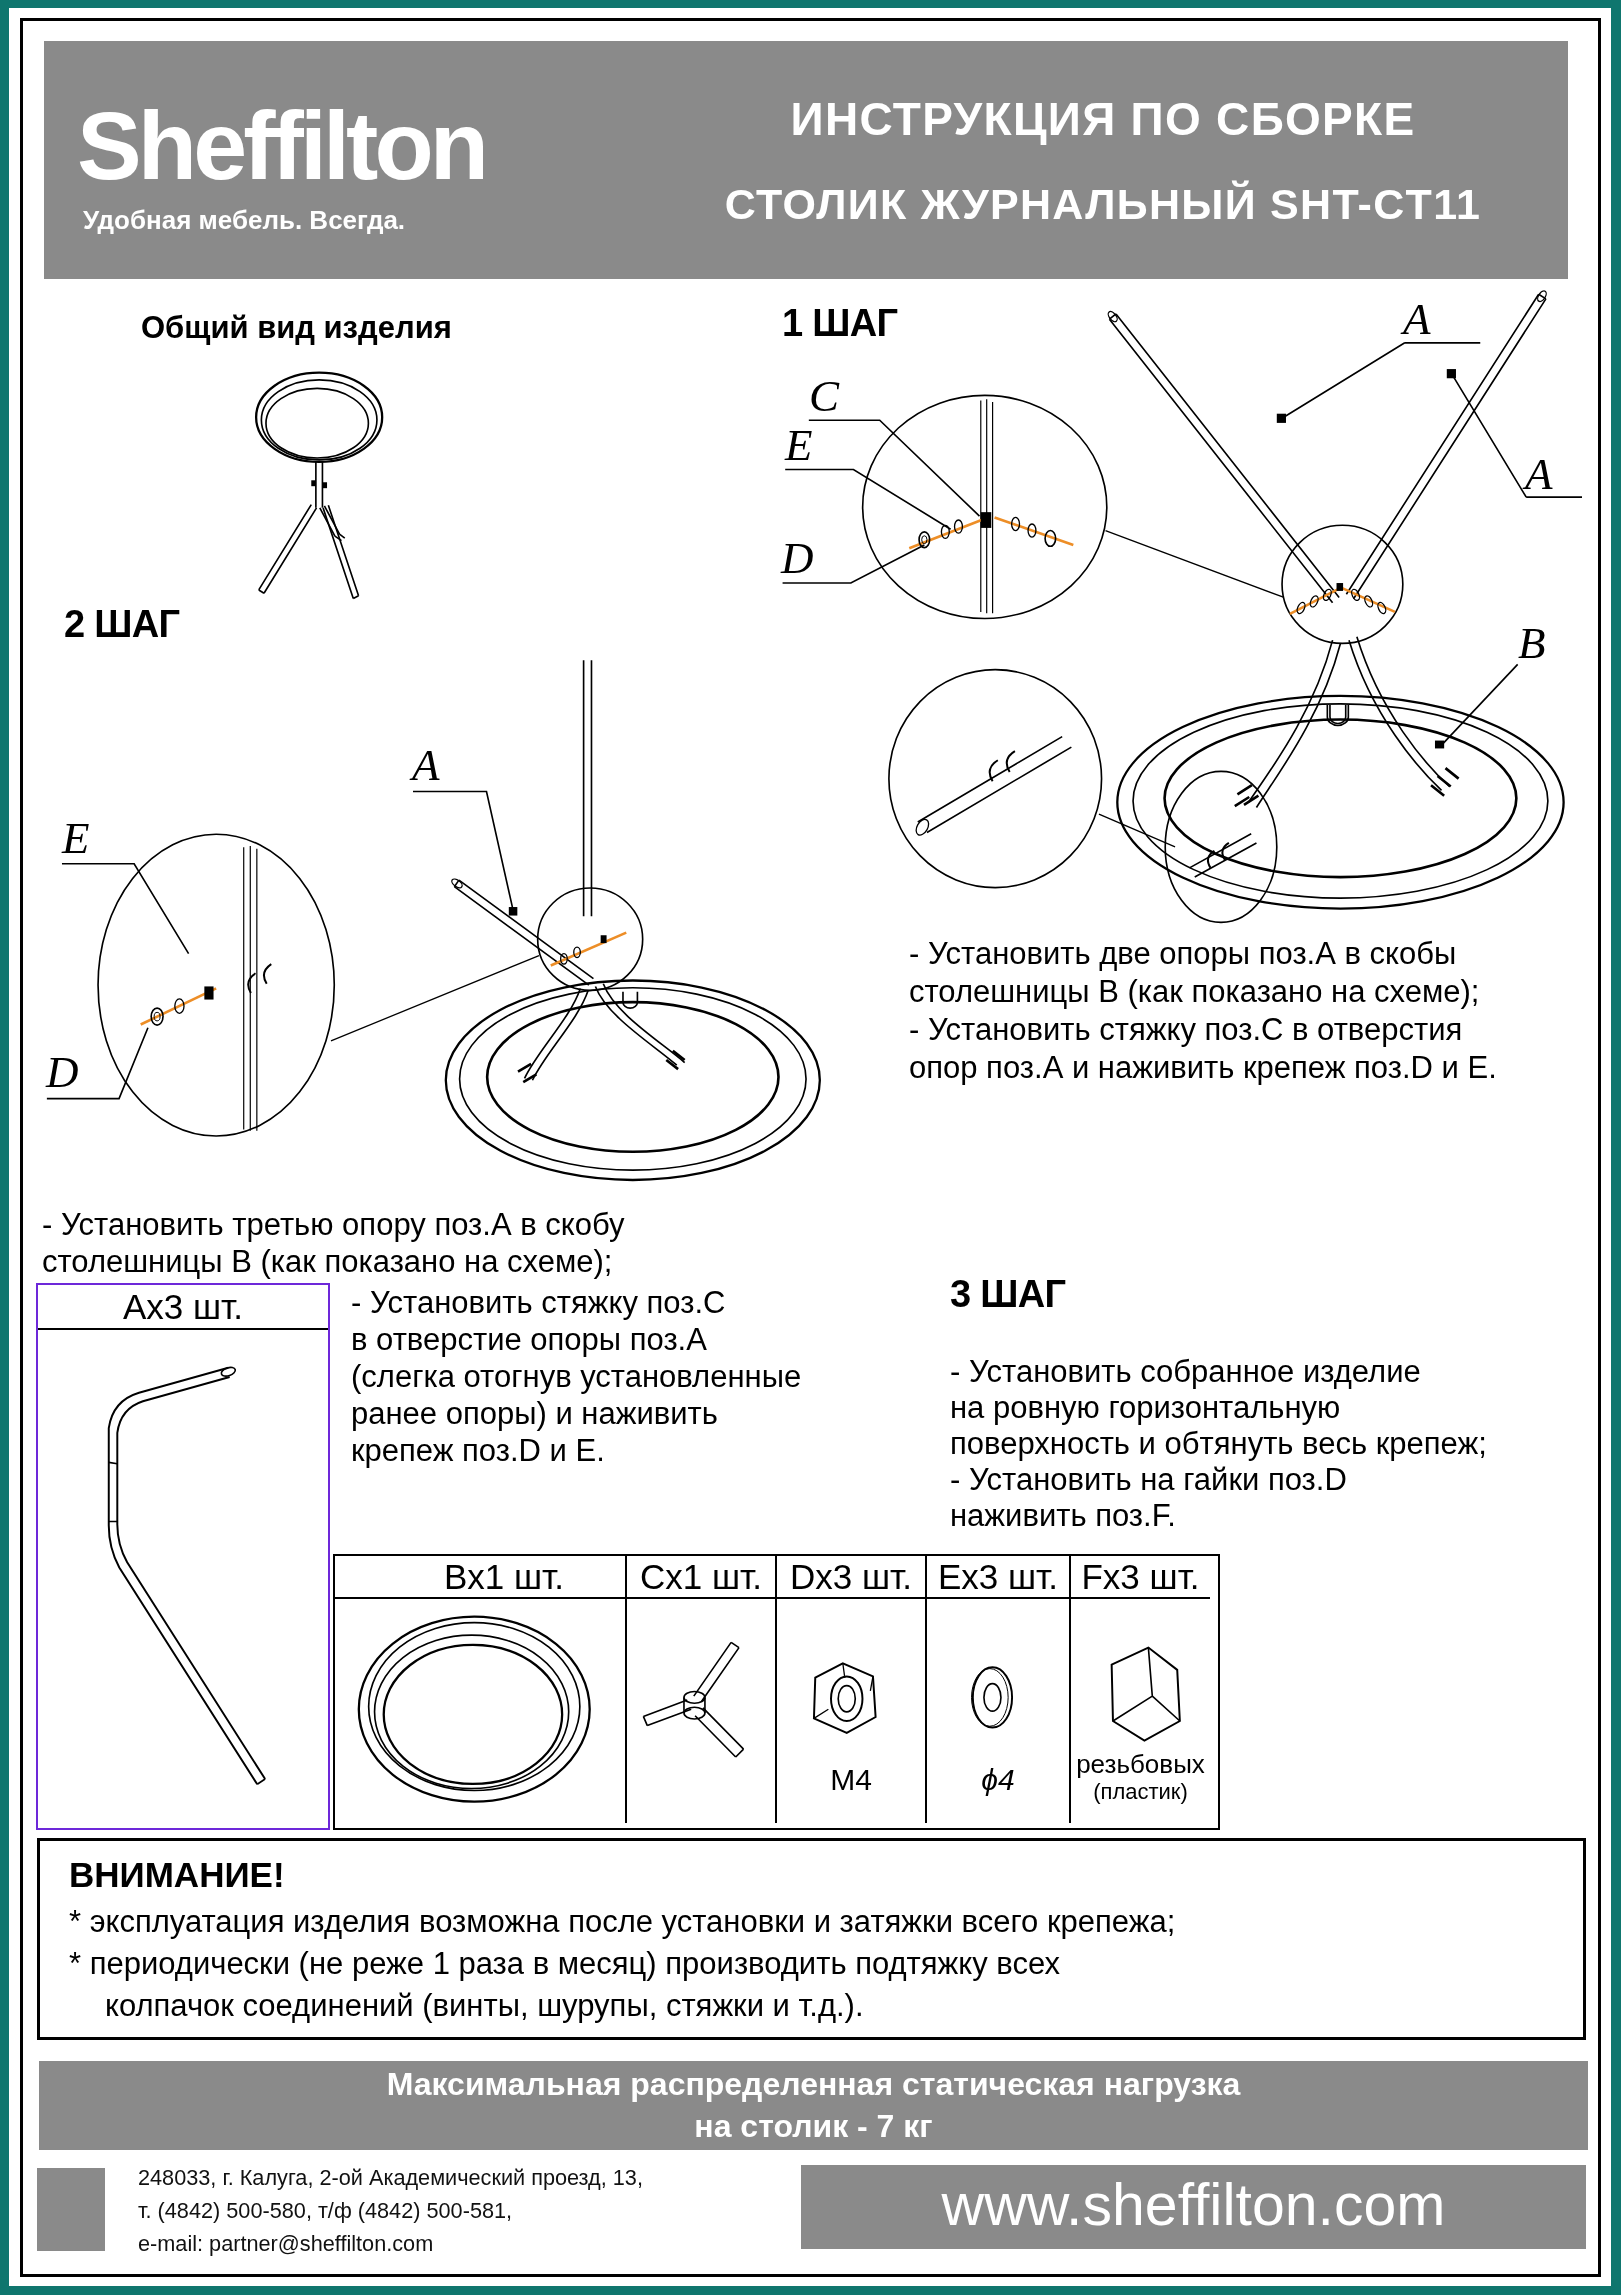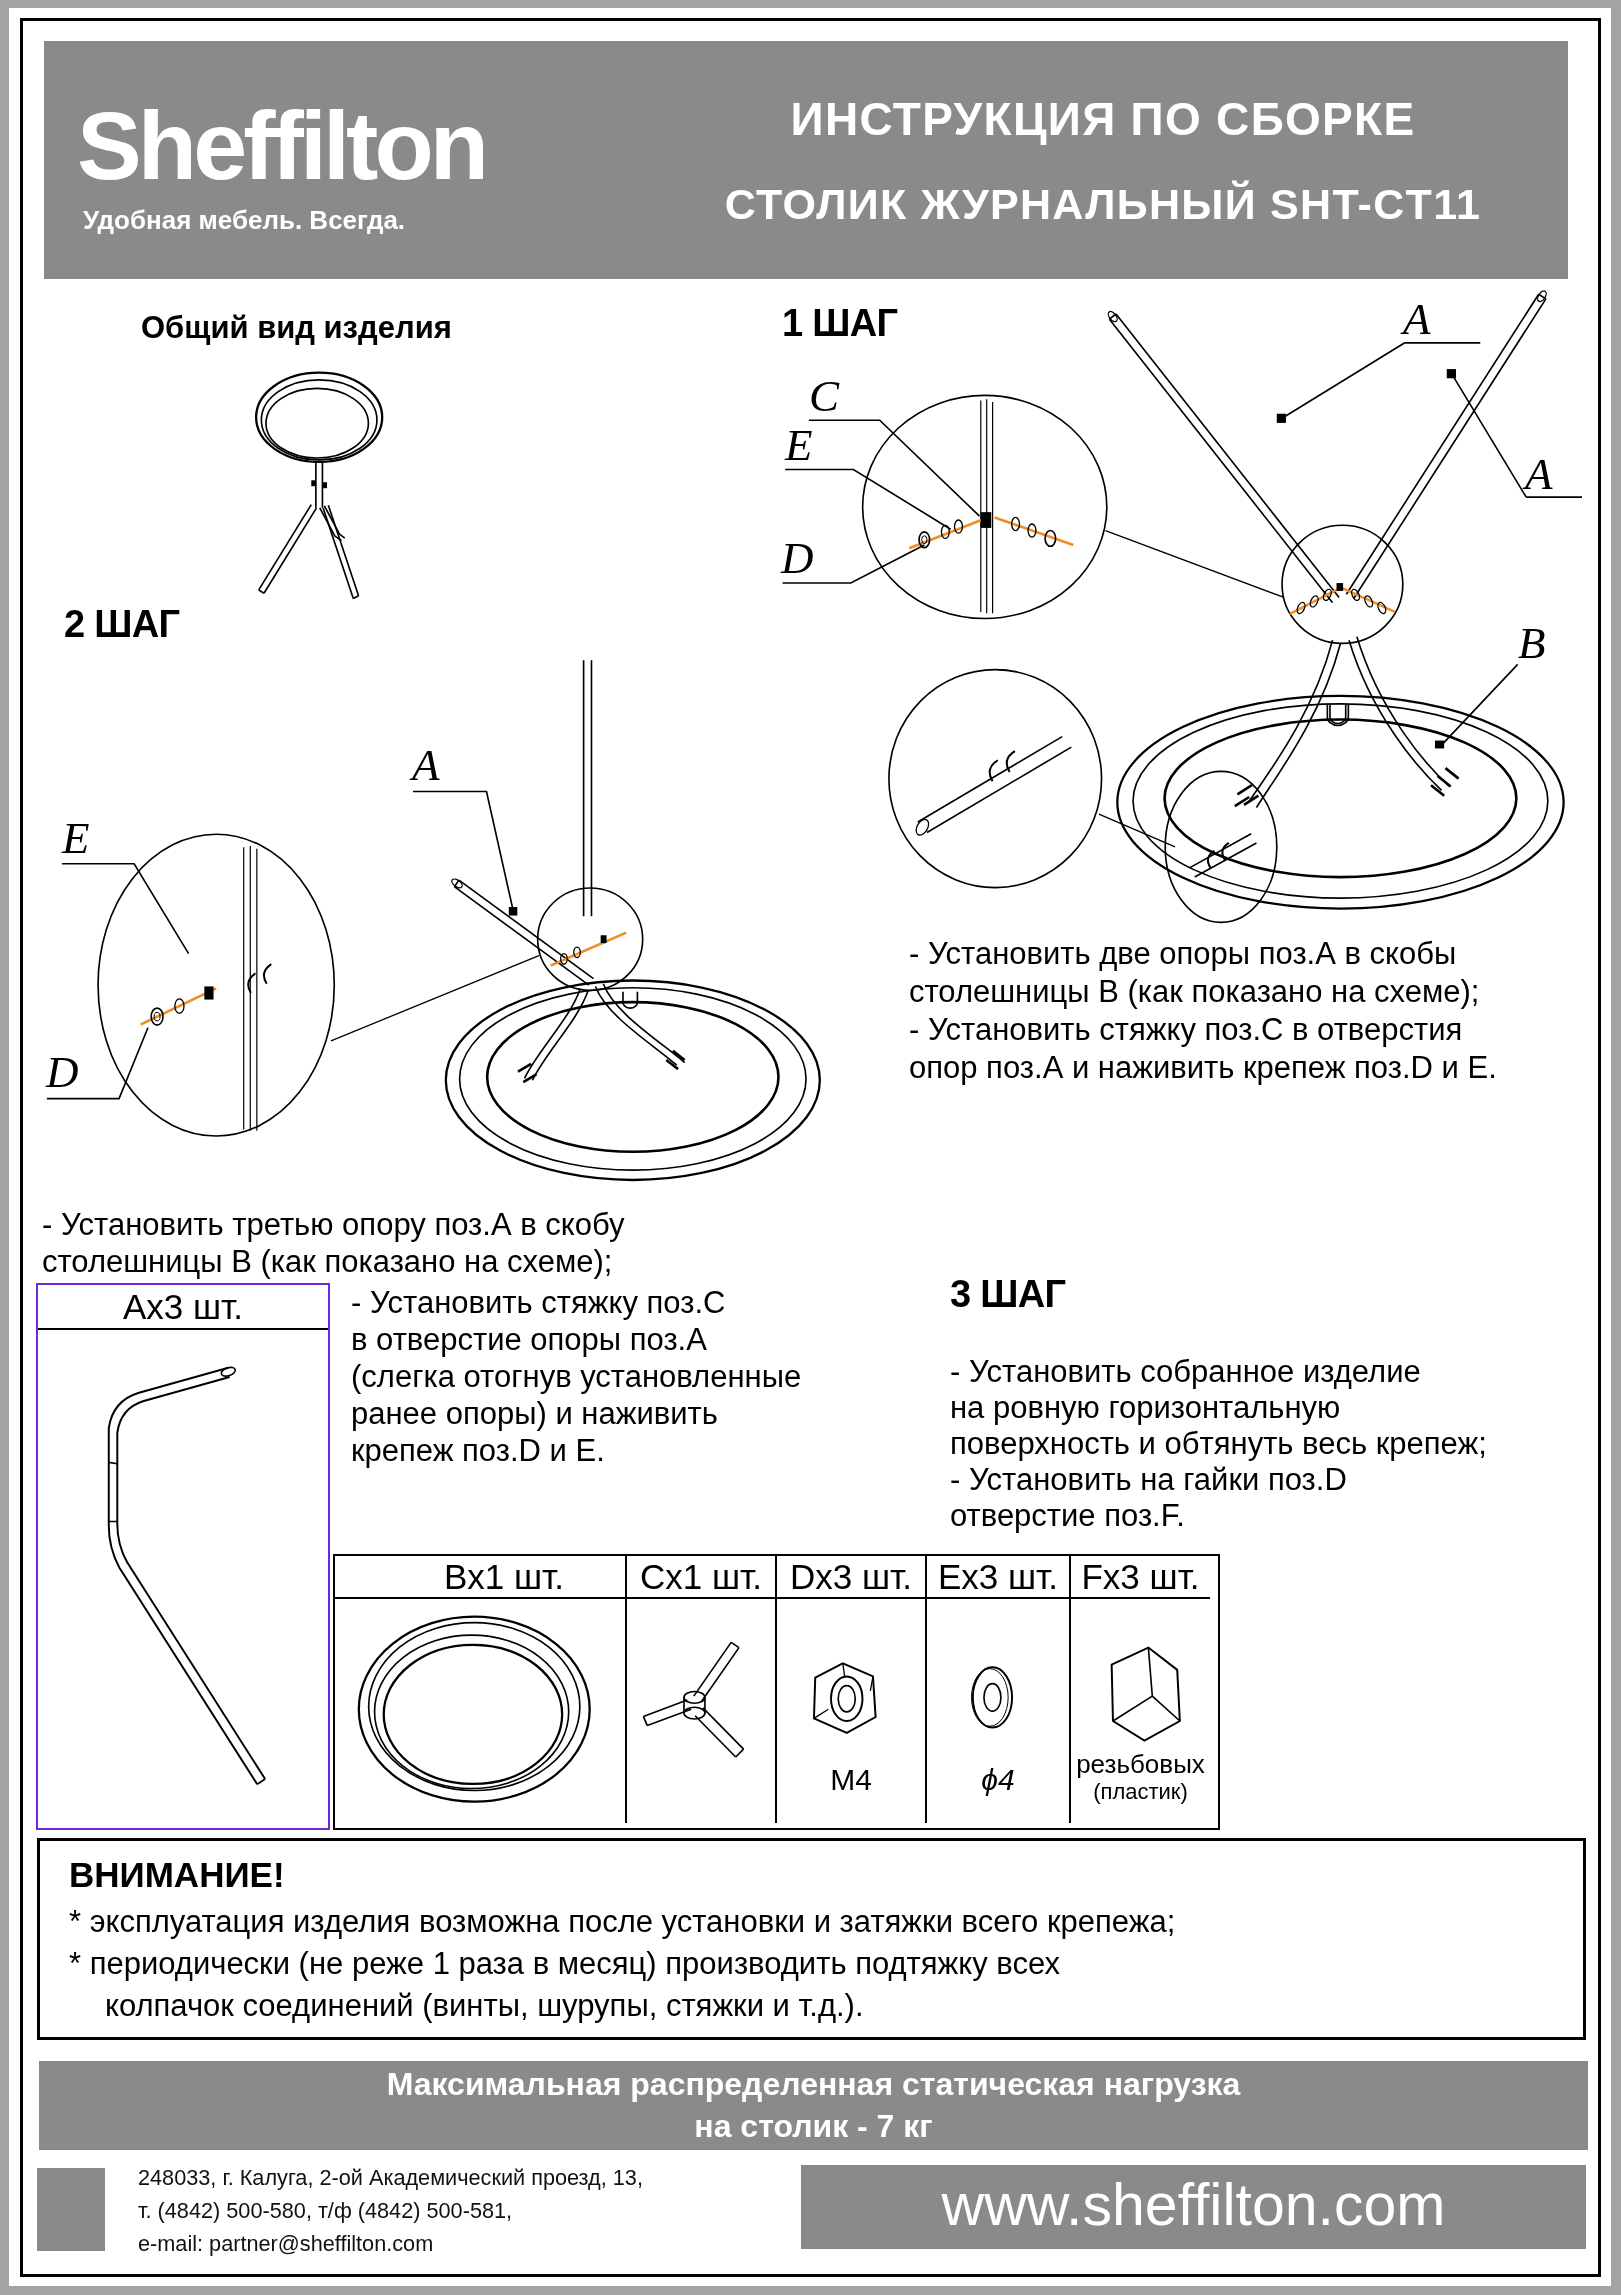--- a/index.html
+++ b/index.html
@@ -1,16 +1,16 @@
 <!DOCTYPE html>
 <html style="font-size:10.5px"><head>
 <meta charset="utf-8">
 <style>
   html,body{margin:0;padding:0;background:#8a8a8a;}
-  .page{position:relative;width:1621px;height:2295px;background:#a3a3a3;
+  .page{position:relative;width:1621px;height:2295px;background:#0f766e;
         font-family:"Liberation Sans",sans-serif;color:#000;overflow:hidden;}
   .paper{position:absolute;left:9.2px;top:7.9px;width:1602px;height:2278px;background:#ffffff;}
   .frame{position:absolute;left:19.7px;top:17.7px;width:1575px;height:2253px;border:3.3px solid #000;}
   .header-box{position:absolute;left:44px;top:41px;width:1524px;height:238px;background:#8a8a8a;}
   .logo{position:absolute;left:33px;top:49px;font-size:97px;font-weight:bold;color:#fff;letter-spacing:-3.9px;}
   .tagline{position:absolute;left:39px;top:164px;font-size:26px;font-weight:bold;color:#fff;}
   .htitle1{position:absolute;left:603px;top:51px;width:912px;text-align:center;
            font-size:46px;font-weight:bold;color:#fff;letter-spacing:1.3px;white-space:nowrap;}
   .htitle2{position:absolute;left:603px;top:139px;width:912px;text-align:center;
            font-size:43px;font-weight:bold;color:#fff;letter-spacing:1.3px;white-space:nowrap;}
@@ -207,21 +207,21 @@
     <div>ранее опоры) и наживить</div>
     <div>крепеж поз.D и Е.</div>
   </div>
 
   <div class="step-title" style="left:950px;top:1273px;">3 ШАГ</div>
   <div class="step-text" style="left:950px;top:1354px;line-height:36px;">
     <div>- Установить собранное изделие</div>
     <div>на ровную горизонтальную</div>
     <div>поверхность и обтянуть весь крепеж;</div>
     <div>- Установить на гайки поз.D</div>
-    <div>отверстие поз.F.</div>
+    <div>наживить поз.F.</div>
   </div>
 
   <div class="a-box">
     <div class="a-box-head">Ax3 шт.</div>
   </div>
   <svg style="left:39px;top:1331px;" width="288" height="496" viewBox="0 0 438 755">
     <ellipse class="ln" cx="288" cy="62" rx="11" ry="6" transform="rotate(-18 288 62)" stroke-width="2.5"></ellipse>
     <path class="ln" d="M288,56 L152,94 Q112,106 106,148 L106,296 Q106,330 122,360 L332,690" stroke-width="3"></path>
     <path class="ln" d="M290,70 L158,107 Q124,118 119,155 L119,294 Q119,325 134,352 L344,682" stroke-width="3"></path>
     <path class="ln" d="M332,690 L344,682 M106,200 L119,202 M106,290 L119,290" stroke-width="2.5"></path>

